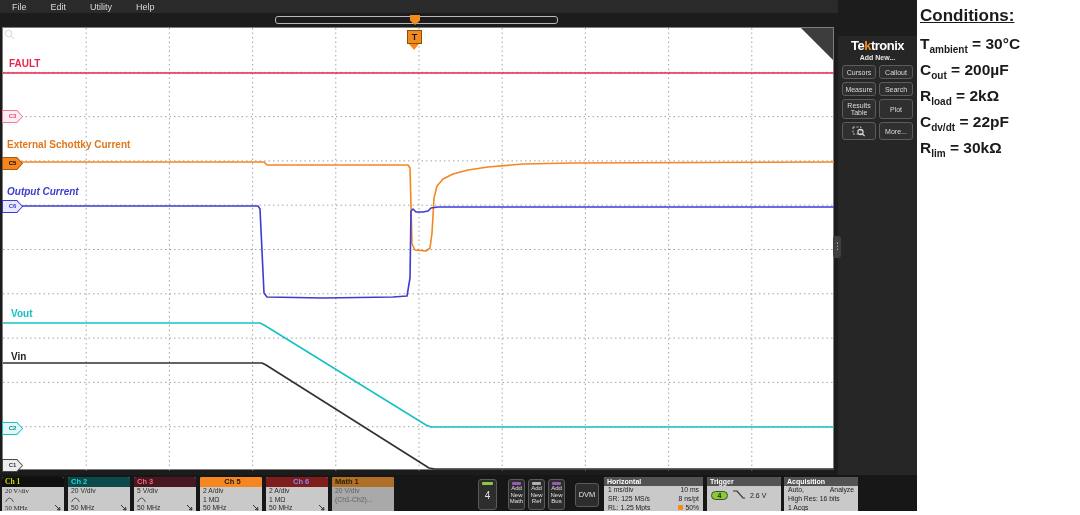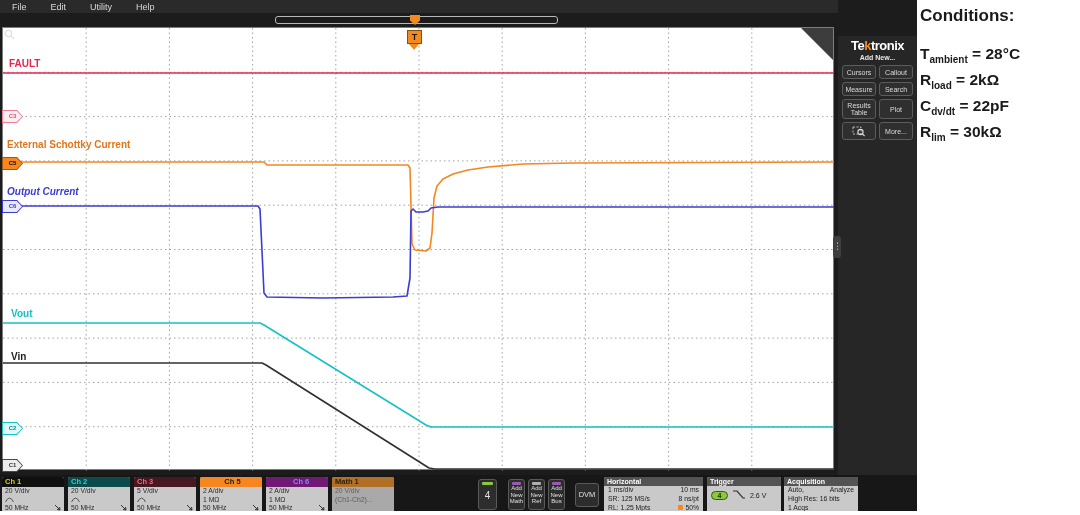--- a/index.html
+++ b/index.html
@@ -68,21 +68,21 @@
 
   .panel { position:absolute; top:2px; background:#c9c9c9; border-radius:2px; overflow:hidden; }
   .panel .phd { background:#535353; color:#fff; font-size:7px; font-weight:bold; height:9px; line-height:9px; padding-left:3px; }
   .panel .prow { display:flex; justify-content:space-between; font-size:6.8px; color:#222; padding:0 4px; height:8.8px; line-height:8.8px; }
 
   .trig-pill { display:inline-block; width:17px; height:9px; background:#8dc63f; border:1px solid #3a5a14; border-radius:5px;
       color:#10300a; font-size:7px; font-weight:bold; text-align:center; line-height:8px; }
 
   
   .conditions { position:absolute; left:920px; top:6px; width:158px; color:#1a1a1a; }
-  .cond-title { font-size:17px; font-weight:bold; margin-bottom:15px; }
+  .cond-title { font-size:17px; font-weight:bold; text-decoration:underline; margin-bottom:5px; }
   .cond-line { font-size:15.5px; font-weight:600; height:26px; line-height:26px; white-space:nowrap; }
   .cond-line sub { font-size:10px; font-weight:600; }
 </style>
 </head>
 <body>
 
 <div id="stage">
   <div class="app">
 
     <div class="menubar">
@@ -172,21 +172,21 @@
               <circle cx="8.5" cy="7" r="2.6" fill="none" stroke="#ddd" stroke-width="1.1"></circle>
               <line x1="10.3" y1="8.8" x2="12.6" y2="11" stroke="#ddd" stroke-width="1.1"></line>
             </svg>
           </div>
           <div class="rbtn">More...</div>
         </div>
     </div>
 
     <div class="bottombar">
       <div>
-          <div class="badge" style="left: 2px;">
+          <div class="badge" style="left: 2px; font-family: Liberation Serif, serif;">
             <div class="hd" style="background: rgb(16, 16, 16); color: rgb(214, 214, 0);">Ch 1</div>
             <div class="row">20 V/div</div>
             <div class="row"><svg width="9" height="7">
                 <path d="M0.5,6 Q4.5,-2 8.5,6" fill="none" stroke="#555" stroke-width="1"></path>
               </svg></div>
             <div class="row">50 MHz<svg class="probe" width="8" height="8">
                 <path d="M1,1 L6,6 M6,6 l-3,-0.5 M6,6 l-0.5,-3" fill="none" stroke="#333" stroke-width="1"></path>
               </svg></div>
           </div>
           <div class="badge" style="left: 68px;">
@@ -211,21 +211,21 @@
           </div>
           <div class="badge" style="left: 200px;">
             <div class="hd" style="background: rgb(246, 134, 31); color: rgb(26, 26, 26); text-align: center;">Ch 5</div>
             <div class="row">2 A/div</div>
             <div class="row">1 MΩ</div>
             <div class="row">50 MHz<svg class="probe" width="8" height="8">
                 <path d="M1,1 L6,6 M6,6 l-3,-0.5 M6,6 l-0.5,-3" fill="none" stroke="#333" stroke-width="1"></path>
               </svg></div>
           </div>
           <div class="badge" style="left: 266px;">
-            <div class="hd" style="background: #701a75; color: rgb(125, 140, 255); padding-left: 27px;">Ch 6</div>
+            <div class="hd" style="background: #7f1d1d; color: rgb(125, 140, 255); padding-left: 27px;">Ch 6</div>
             <div class="row">2 A/div</div>
             <div class="row">1 MΩ</div>
             <div class="row">50 MHz<svg class="probe" width="8" height="8">
                 <path d="M1,1 L6,6 M6,6 l-3,-0.5 M6,6 l-0.5,-3" fill="none" stroke="#333" stroke-width="1"></path>
               </svg></div>
           </div>
           <div class="badge grayed" style="left: 332px;">
             <div class="hd" style="background: rgb(176, 111, 38); color: rgb(46, 32, 8);">Math 1</div>
             <div class="row">20 V/div</div>
             <div class="row">(Ch1-Ch2)...</div>
@@ -299,19 +299,20 @@
             <span>1 Acqs</span>
           </div>
       </div>
 
     </div>
   </div>
 
   <div class="conditions">
     <div class="cond-title">Conditions:</div>
     <div>
-        <div class="cond-line"><span>T</span><sub>ambient</sub><span> = 28°C</span></div>
+        <div class="cond-line"><span>T</span><sub>ambient</sub><span> = 30°C</span></div>
+        <div class="cond-line"><span>C</span><sub>out</sub><span> = 200µF</span></div>
         <div class="cond-line"><span>R</span><sub>load</sub><span> = 2kΩ</span></div>
         <div class="cond-line"><span>C</span><sub>dv/dt</sub><span> = 22pF</span></div>
         <div class="cond-line"><span>R</span><sub>lim</sub><span> = 30kΩ</span></div>
       </div>
   </div>
 </div>
 
 </body></html>

